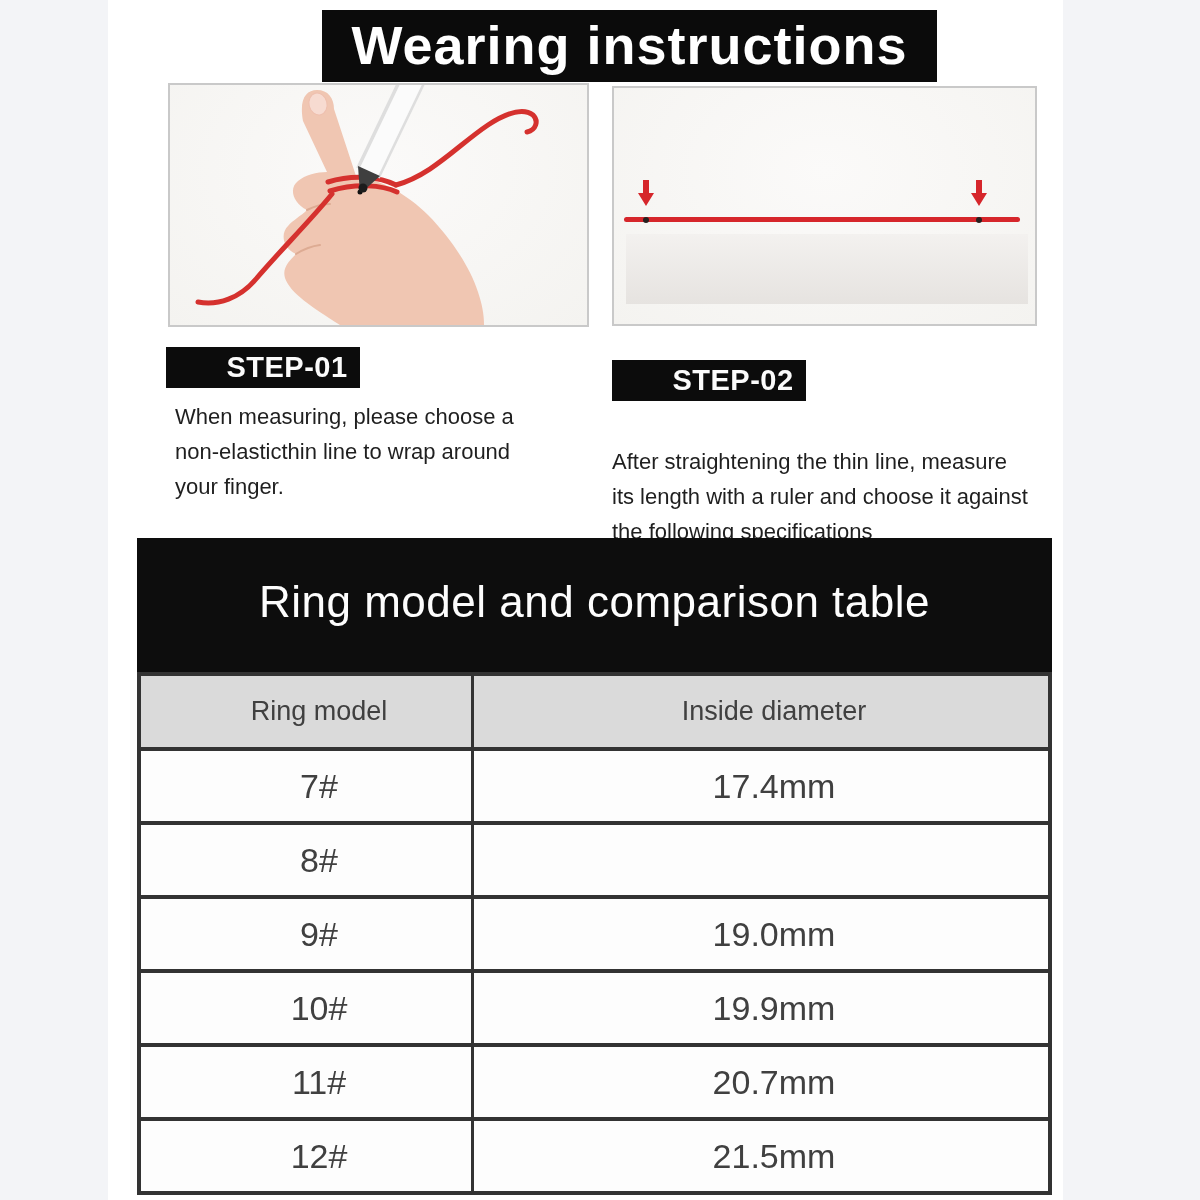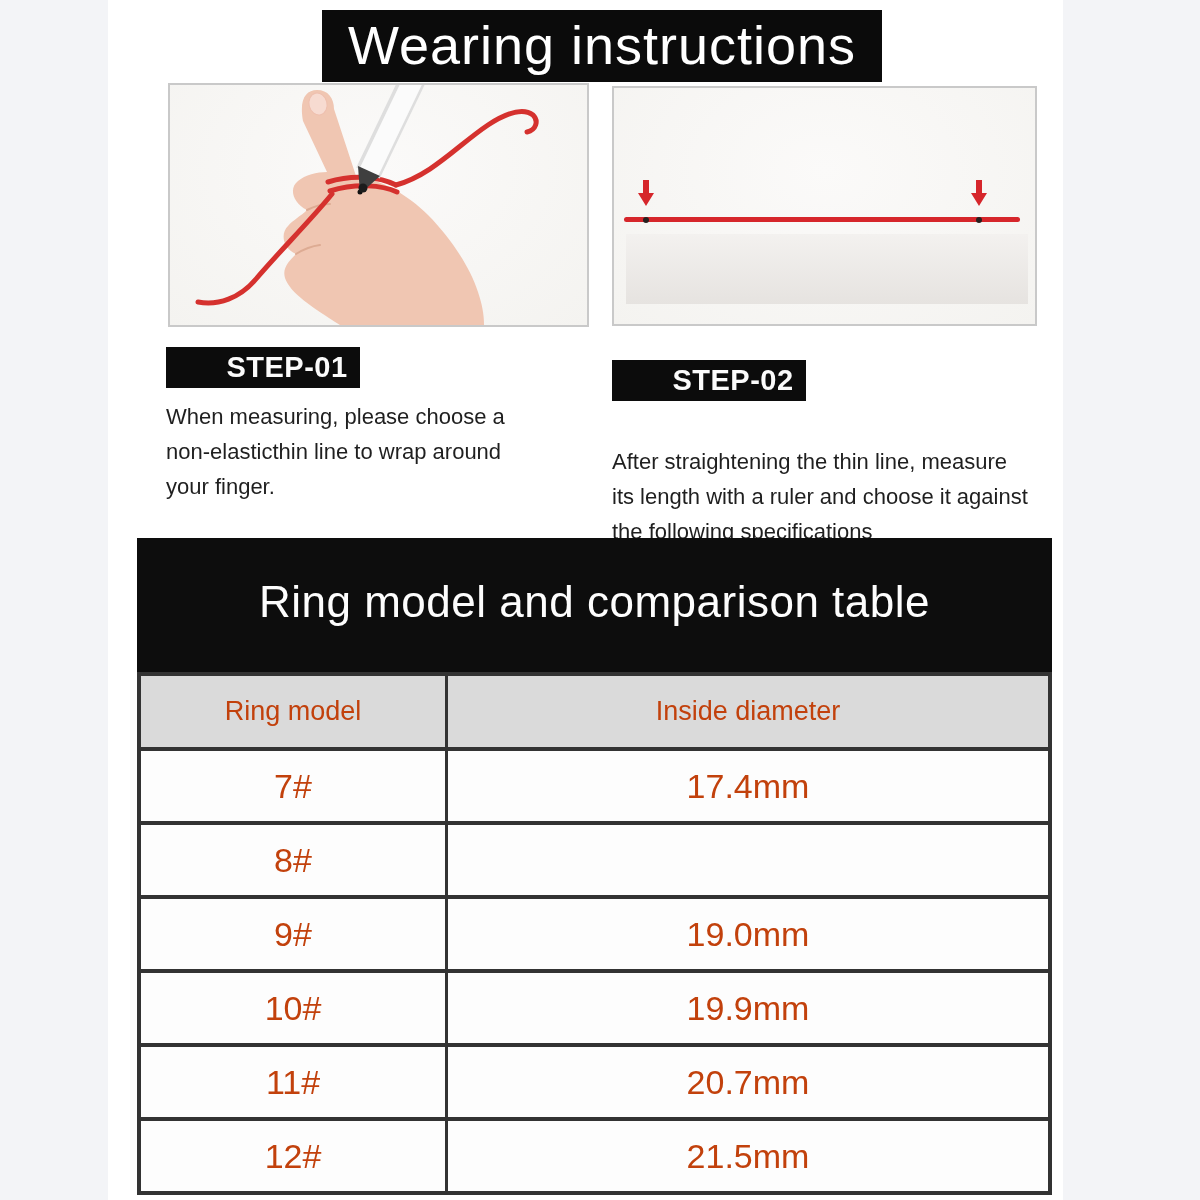--- a/index.html
+++ b/index.html
@@ -2,22 +2,22 @@
 <html><head>
 <meta charset="utf-8">
 <style>
   html,body{margin:0;padding:0;}
   body{background:#e9eaee;}
   .canvas{position:relative;width:1200px;height:1200px;overflow:hidden;
           background:#f3f4f7;font-family:"Liberation Sans",sans-serif;}
   .white-panel{position:absolute;left:108px;top:0;width:955px;height:1200px;background:#ffffff;}
 
   
-  .title-banner{position:absolute;left:322px;top:10px;width:560px;height:72px;
-    background:#0b0b0b;color:#fff;font-size:54px;font-weight:400;letter-spacing:1px;
+  .title-banner{position:absolute;left:322px;top:10px;width:615px;height:72px;
+    background:#0b0b0b;color:#fff;font-size:54px;font-weight:700;letter-spacing:1px;
     text-align:center;line-height:70px;white-space:nowrap;}
 
   
   .photo{position:absolute;border:2px solid #c9c9c9;background:radial-gradient(ellipse at 50% 35%,#fbfaf9 0%,#f4f3f0 100%);overflow:hidden;}
   .photo-left{left:168px;top:83px;width:417px;height:240px;}
   .photo-right{left:612px;top:86px;width:421px;height:236px;}
 
   
   .red-line{position:absolute;left:10px;top:129px;width:396px;height:5px;border-radius:3px;background:#d6262b;}
   .line-dot{position:absolute;top:129px;width:6px;height:6px;border-radius:50%;background:#26201f;}
@@ -25,31 +25,31 @@
   .dn-arrow{position:absolute;top:92px;width:16px;height:26px;}
   .arrow-l{left:24px;} .arrow-r{left:357px;}
   .ruler-strip{position:absolute;left:12px;top:146px;width:402px;height:70px;
     background:linear-gradient(#f3f1ef,#e6e3e0);}
 
   
   .step-badge{position:absolute;width:146px;height:41px;background:#0c0c0c;color:#fbfbfb;
     font-size:29px;font-weight:bold;text-align:center;line-height:41px;letter-spacing:.5px;padding-left:48px;}
   .badge-1{left:166px;top:347px;} .badge-2{left:612px;top:360px;}
   .step-text{position:absolute;color:#1f1f1f;font-size:22px;line-height:35px;}
-  .text-1{left:166px;top:399px;width:400px;}
+  .text-1{left:175px;top:399px;width:400px;}
   .text-2{left:612px;top:400px;width:440px;margin-top:44px;}
 
   
   .table-section{position:absolute;left:137px;top:538px;width:915px;height:545px;background:#0d0d0d;}
   .table-title{margin-top:38px;text-align:center;color:#fdfdfd;font-size:44px;line-height:52px;letter-spacing:.5px;}
   .size-grid{position:absolute;left:0;top:134px;width:915px;box-sizing:border-box;
     border:4px solid #333;border-bottom:none;}
   .g-row{display:flex;height:74px;box-sizing:border-box;border-bottom:4px solid #333;background:#fdfdfd;}
   .g-header{height:75px;background:#dadada;}
-  .g-cell{display:flex;align-items:center;justify-content:center;color:#c2410c;box-sizing:border-box;}
+  .g-cell{display:flex;align-items:center;justify-content:center;color:#404040;box-sizing:border-box;margin-left:26px;}
   .c1{width:307px;border-right:3px solid #333;}
   .c2{flex:1;}
   .g-header .g-cell{font-size:27px;}
   .g-row:not(.g-header) .g-cell{font-size:34px;}
 </style>
 </head>
 <body>
 
 <div class="canvas">
   <div class="white-panel"></div>

